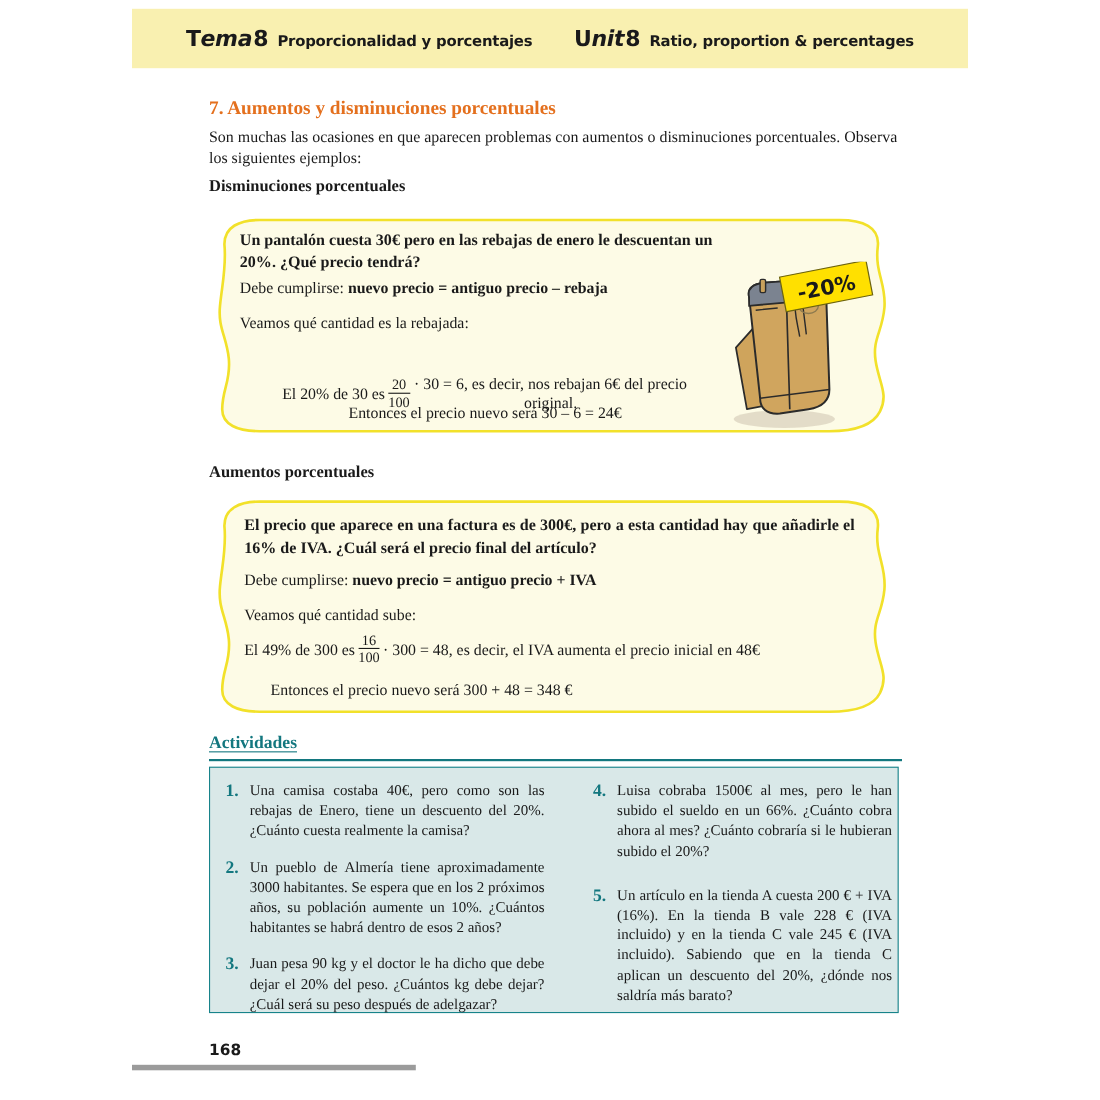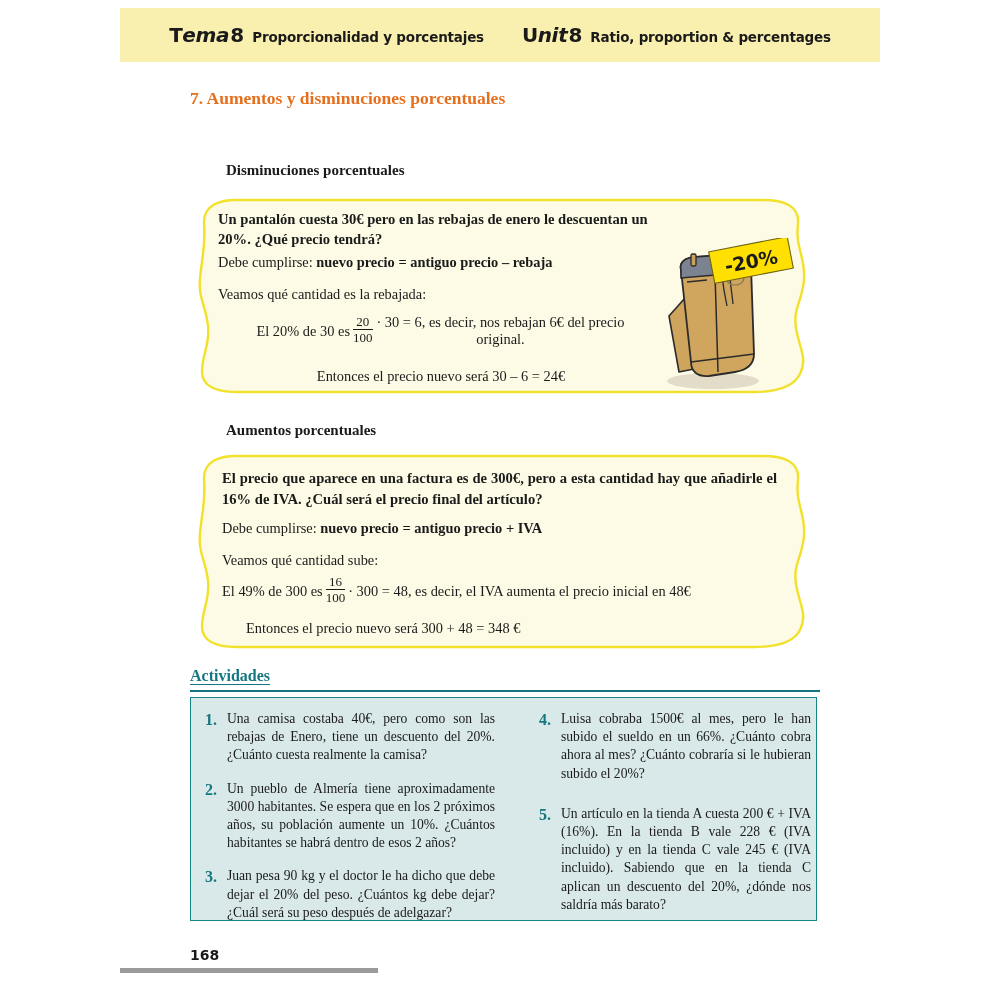--- a/index.html
+++ b/index.html
@@ -33,21 +33,21 @@
   .sec-title{
     position:absolute;left:190px;top:88px;
     font-size:17.5px;font-weight:bold;color:#e4701e;
     font-family:"Liberation Serif", serif;
   }
   .intro{
     position:absolute;left:190px;top:116px;width:640px;
     font-size:14.5px;line-height:19px;
   }
   .sub-head{
-    position:absolute;font-size:15px;font-weight:bold;left:190px;margin-left:36px;
+    position:absolute;font-size:15px;font-weight:bold;left:190px;
   }
   .sub-head.one{top:162px;}
   .sub-head.two{top:422px;}
 
   
   .wavybox{position:absolute;}
   .wavybox svg{position:absolute;left:0;top:0;}
   .wavybox .content{position:relative;}
   .box1{left:188px;top:196px;width:625px;height:200px;}
   .box2{left:188px;top:452px;width:625px;height:199px;}
@@ -124,39 +124,40 @@
       <div class="hdr-group">
         <span class="hdr-cap">U</span>
           <span class="hdr-word">nit</span>
         <span class="hdr-num">8</span>
         <span class="hdr-sub">Ratio, proportion &amp; percentages</span>
       </div>
     </div>
   </div>
 
   <div class="sec-title">7. Aumentos y disminuciones porcentuales</div>
+  <div class="intro">Son muchas las ocasiones en que aparecen problemas con aumentos o disminuciones porcentuales. Observa los siguientes ejemplos:</div>
   <div class="sub-head one">Disminuciones porcentuales</div>
 
   <div class="wavybox box1">
     <svg width="625" height="200" viewBox="0 0 625 200">
       <path d="M16,26 C16,10 30,4 48,4 L575,4 C596,4 612,10 610,28
                C607,52 618,62 616,84 C614,106 605,112 608,132
                C611,152 620,162 612,178 C605,192 586,196 566,196
                L48,196 C28,196 14,190 14,176 C14,158 22,150 20,130
                C18,110 10,102 12,82 C14,62 18,46 16,26 Z" fill="#fdfbe6" stroke="#f2e12a" stroke-width="2.4"></path>
     </svg>
     <div class="content">
       <div class="q1">Un pantalón cuesta 30€ pero en las rebajas de enero le descuentan un 20%. ¿Qué precio tendrá?</div>
       <div class="l1">
         <span>Debe cumplirse:</span>
         <span class="b">nuevo precio = antiguo precio – rebaja</span>
       </div>
       <div class="l2">Veamos qué cantidad es la rebajada:</div>
       <div class="calc1">
-        <div class="eqline" style="justify-content:center;">
+        <div class="eqline" style="justify-content:center;margin-top:28px;">
           <span>El 20% de 30 es</span>
           <span class="frac">
             <span class="num">20</span>
             <span class="den">100</span>
           </span>
           <span style="max-width:250px;white-space:normal;text-align:center;">· 30 = 6, es decir, nos rebajan 6€ del precio original.</span>
         </div>
       </div>
       <div class="res1">Entonces el precio nuevo será 30 – 6 = 24€</div>
     </div>

